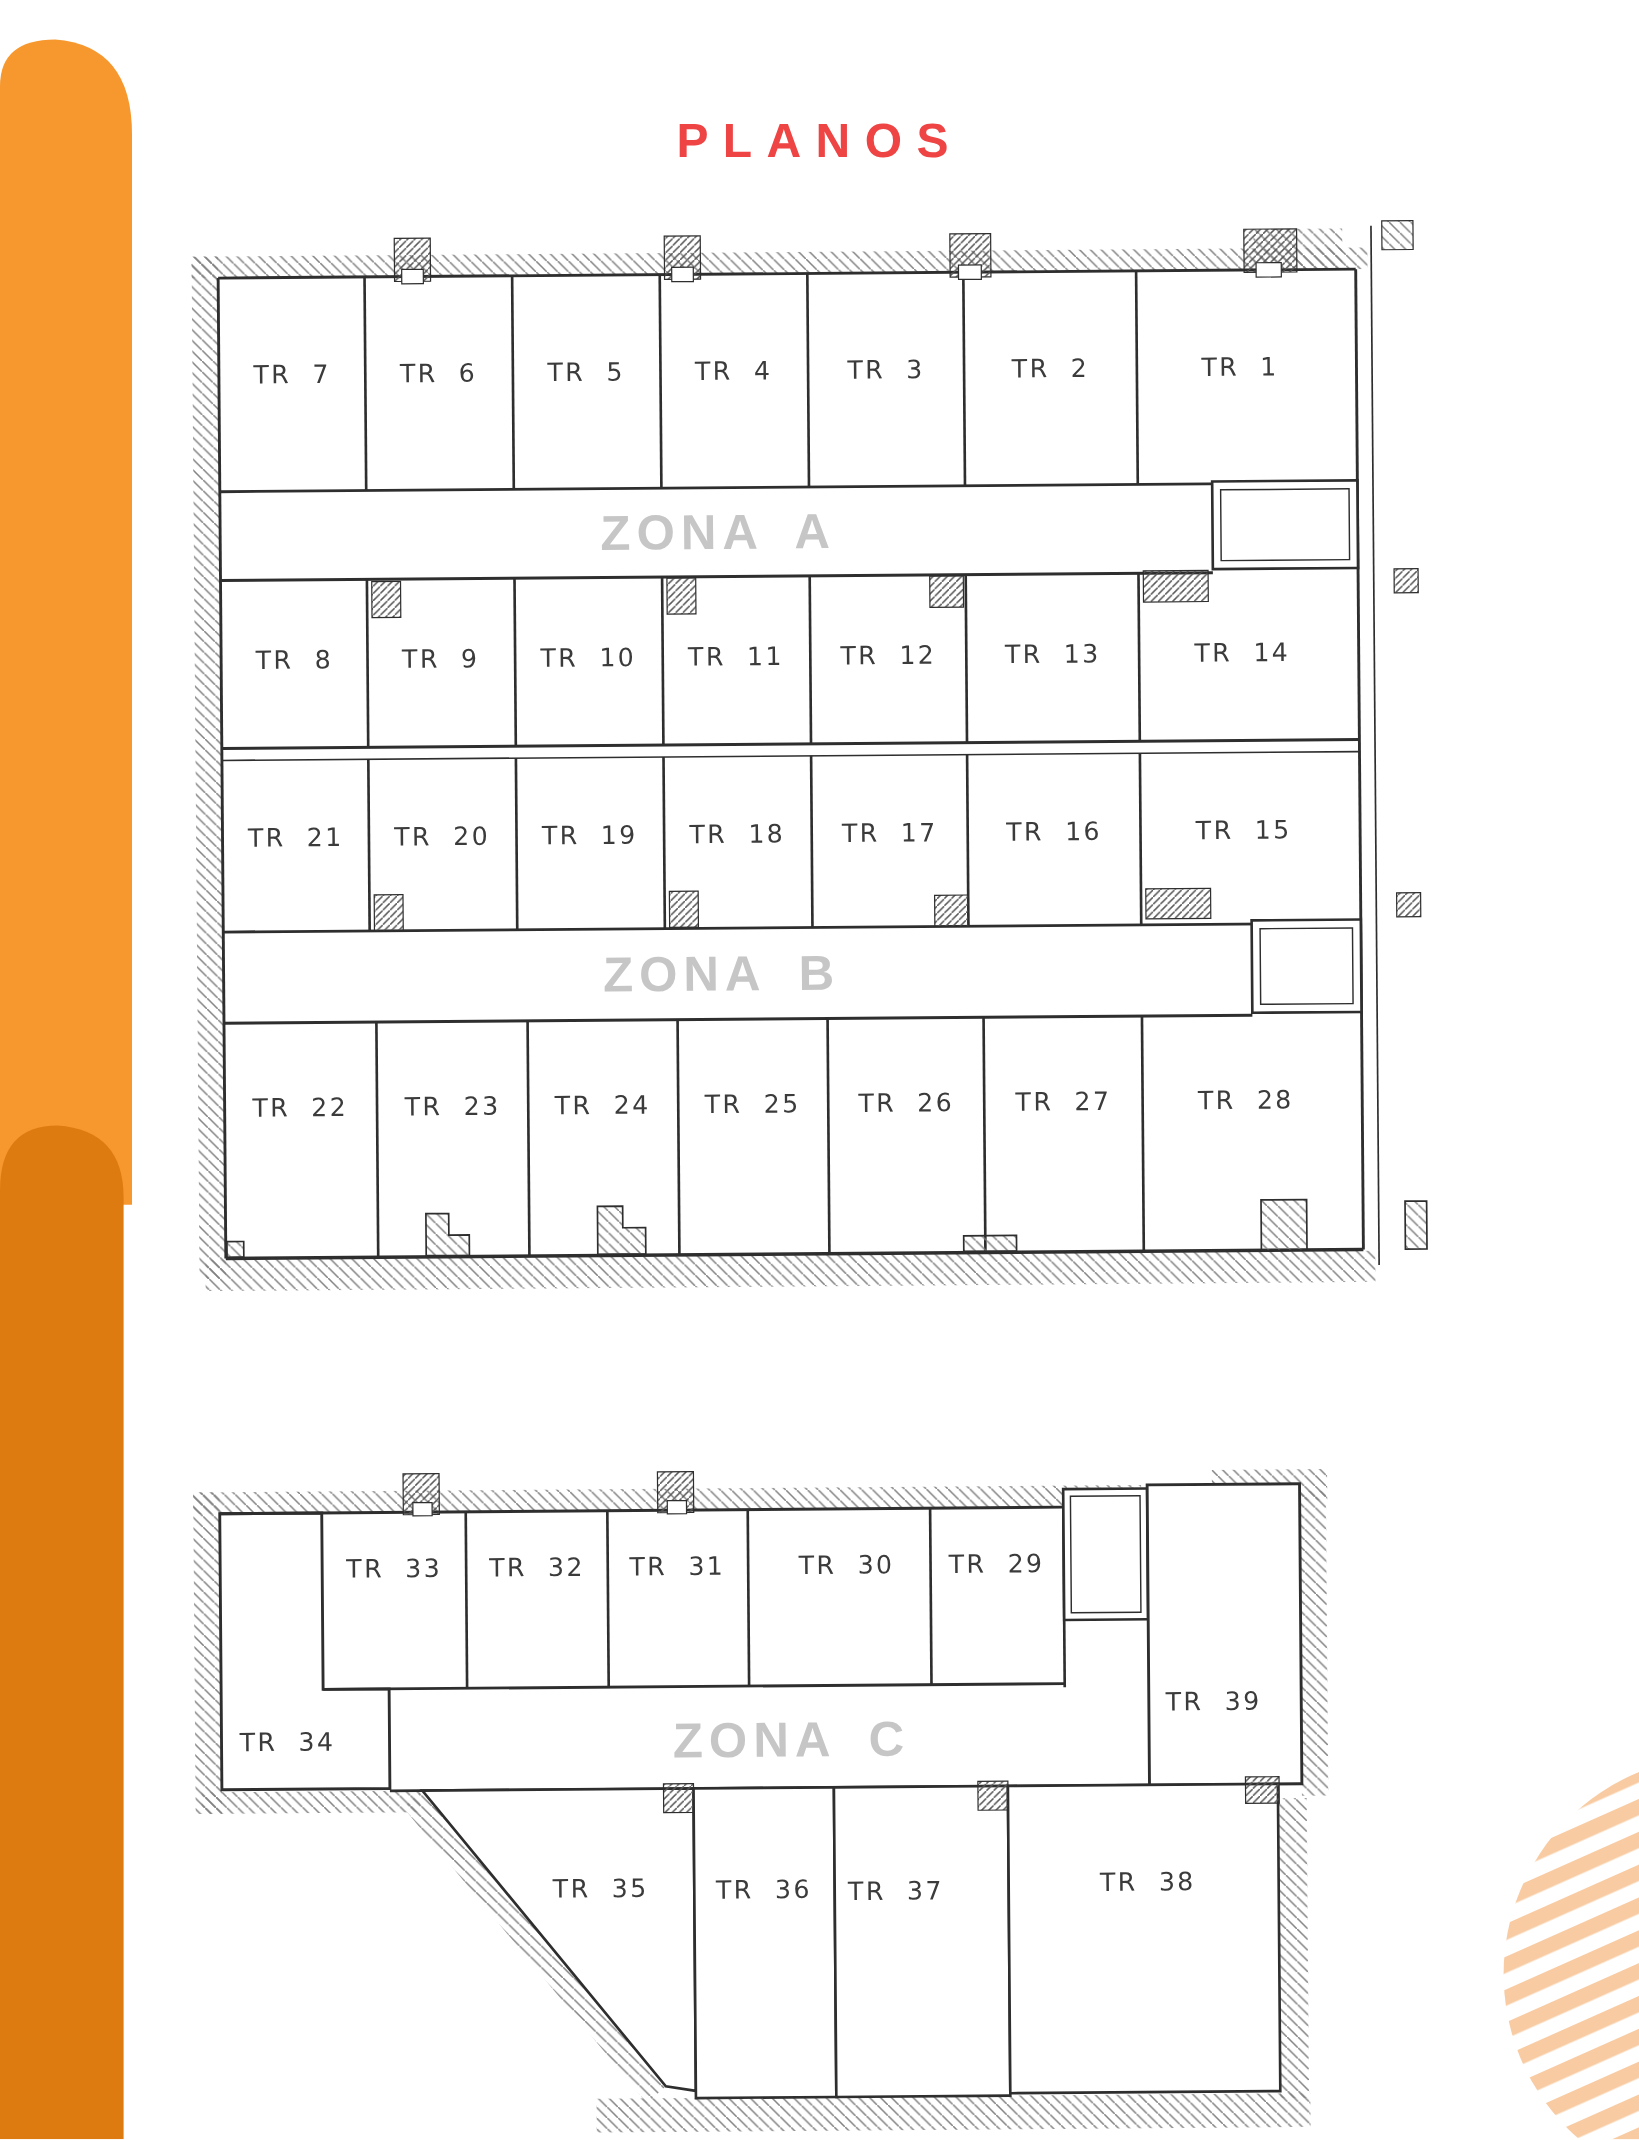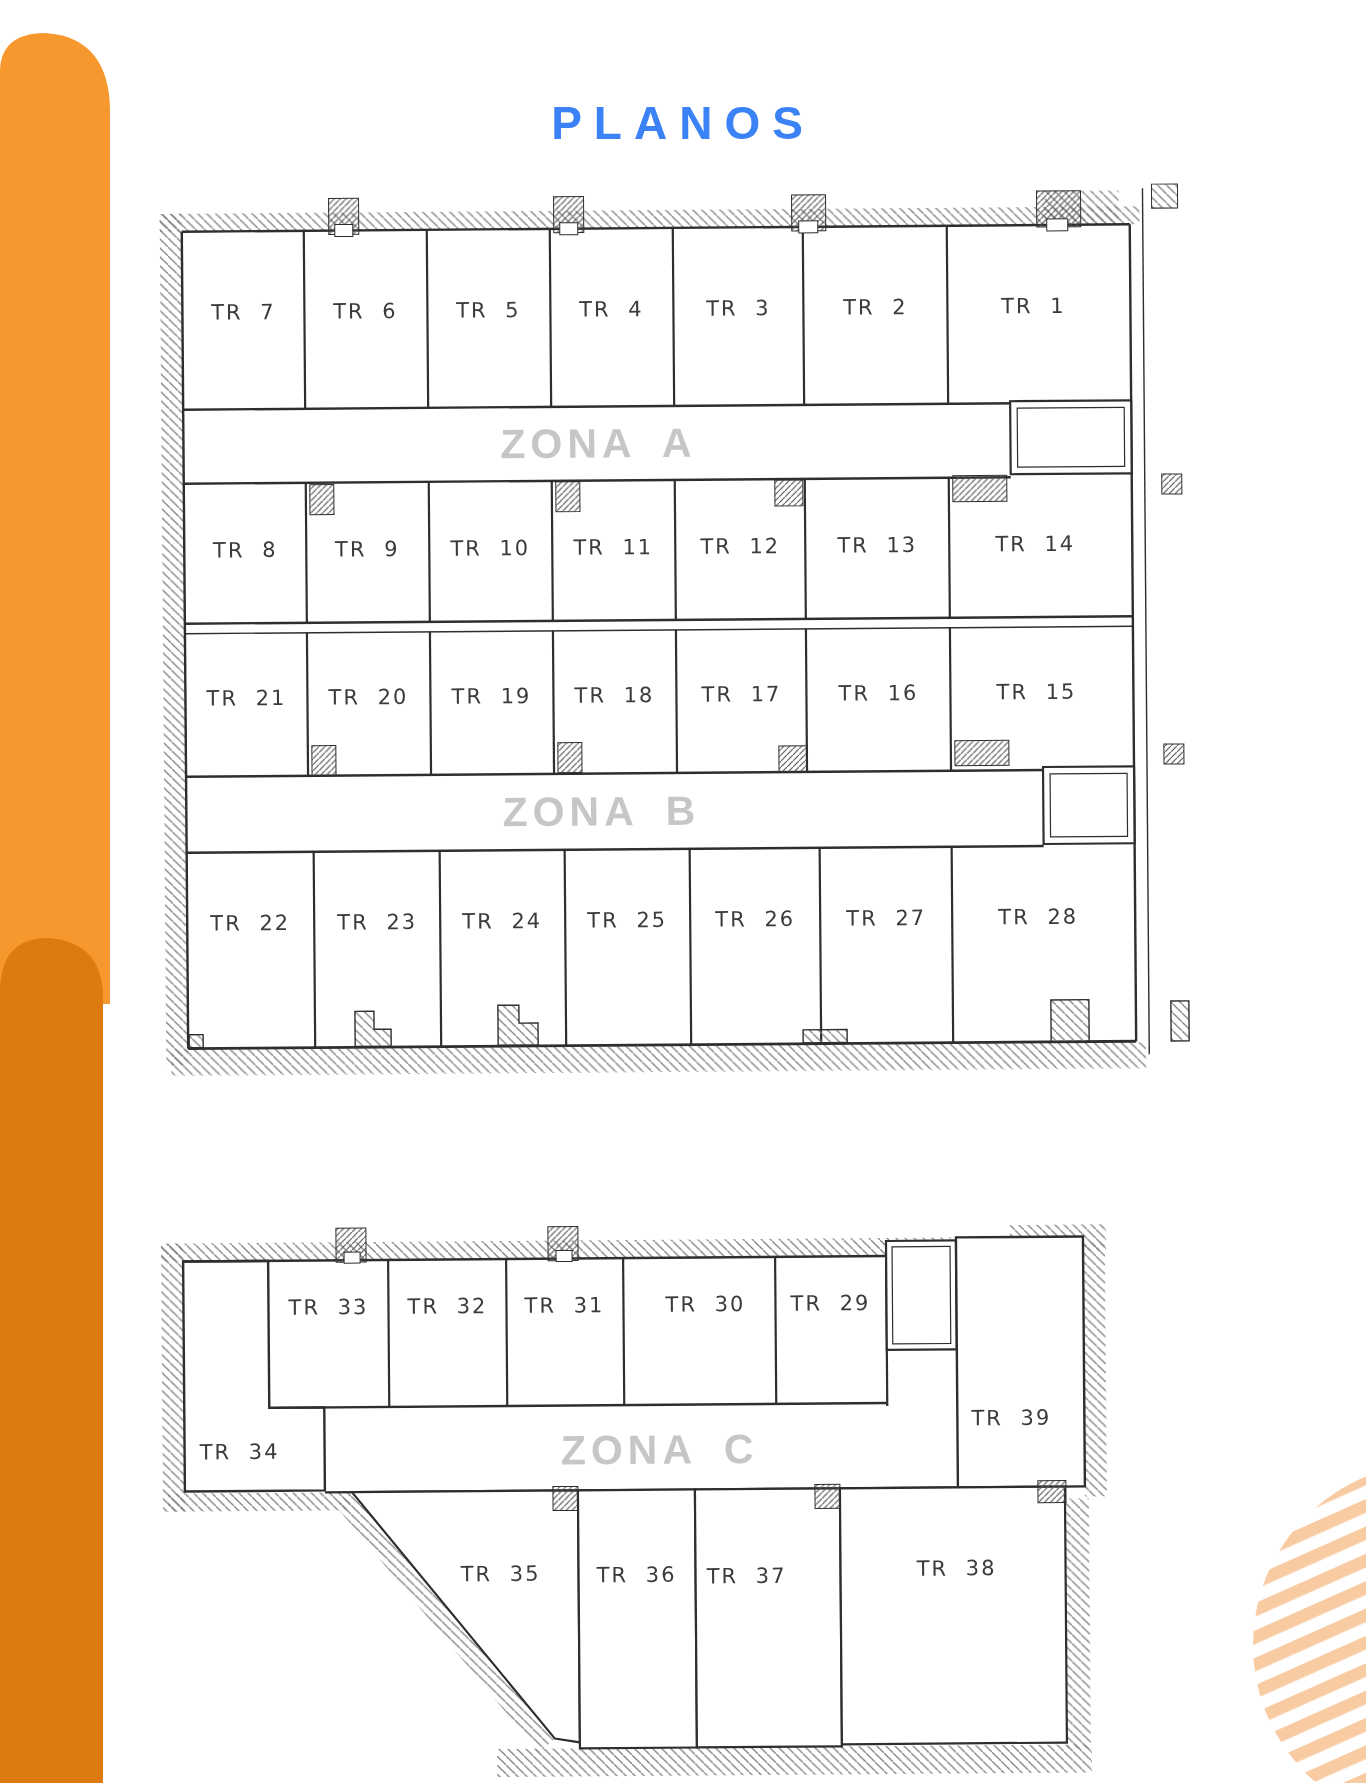--- a/index.html
+++ b/index.html
@@ -8,24 +8,24 @@
     width:1366px;height:1783px;
     background:#ffffff;
     overflow:hidden;
     font-family:"Liberation Sans", sans-serif;
   }
   .title{
     position:absolute;
     top:96px;left:0;width:100%;
     text-align:center;
     font-family:"Liberation Sans", sans-serif;
-    font-size:46px;
+    font-size:40px;
     font-weight:600;
     letter-spacing:12px;
-    color:#3b82f6;
+    color:#ef4444;
   }
   svg{position:absolute;top:0;left:0;}
   .wall{stroke:#2E2E2E;fill:none;}
   .unit-label{
     font-family:"DejaVu Sans", sans-serif;
     font-size:21px;
     fill:#3B3B3B;
     letter-spacing:2px;
     word-spacing:9px;
     text-anchor:middle;

